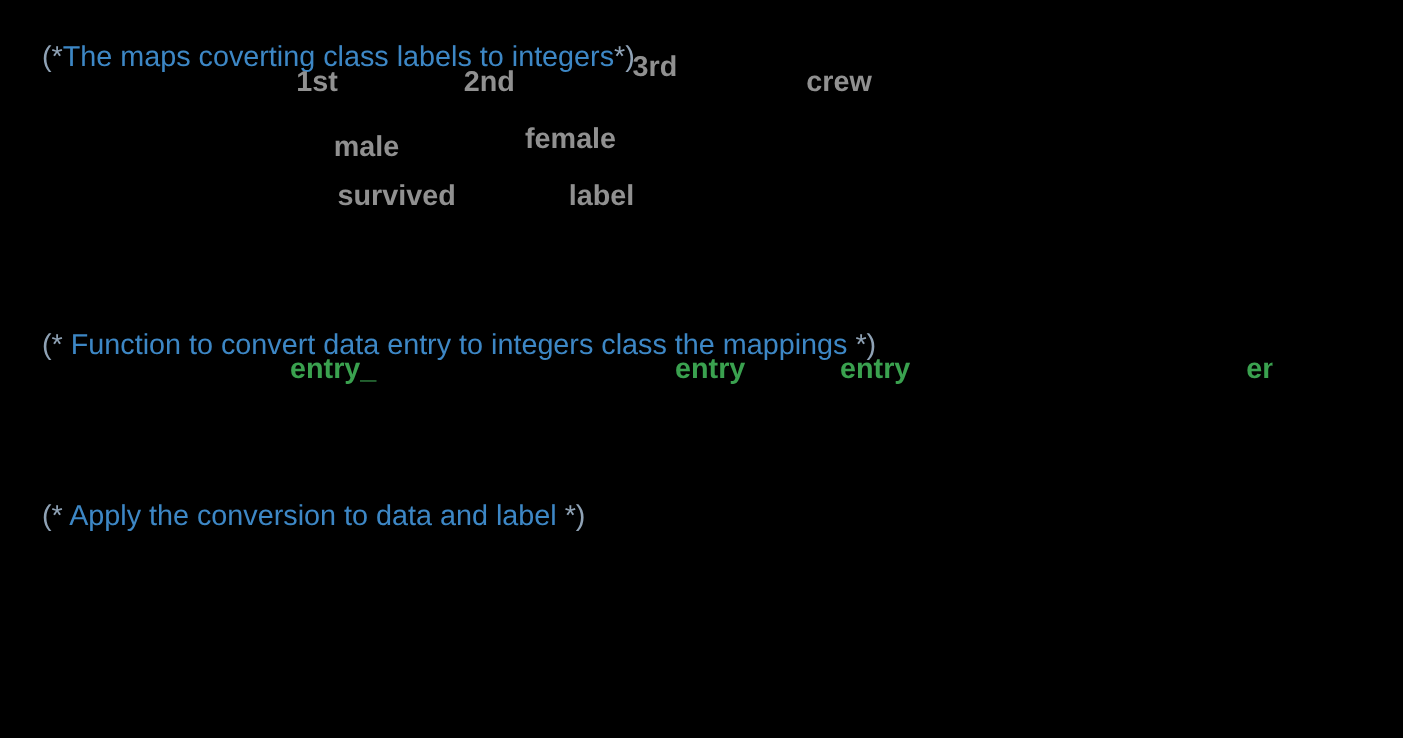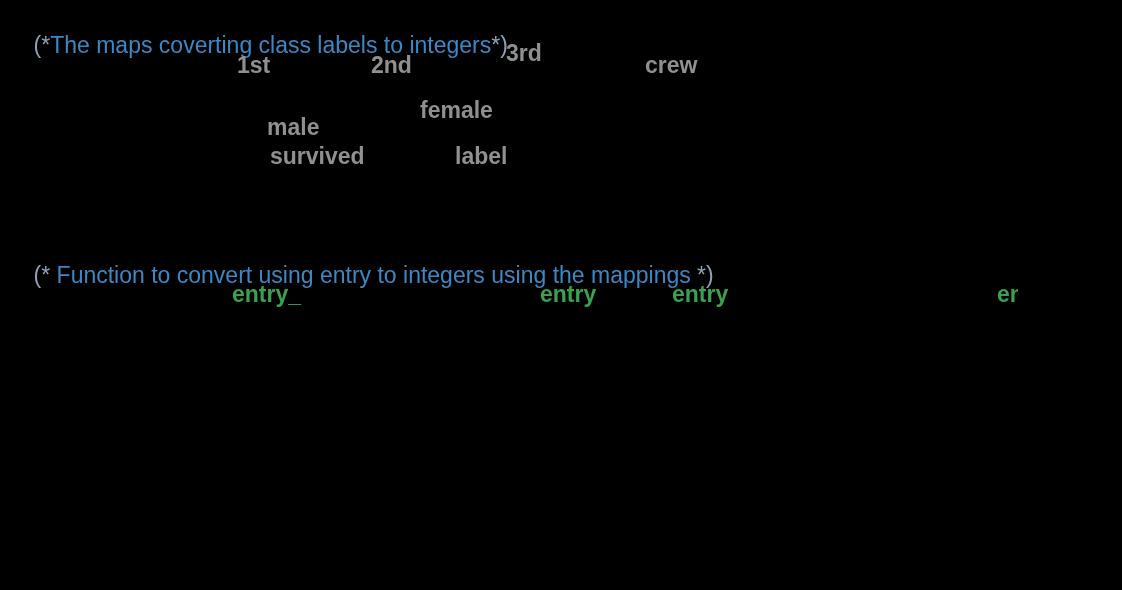--- a/index.html
+++ b/index.html
@@ -45,29 +45,32 @@
 
   <div class="tok comment" style="left:8px; top:6px;">
     <span class="delim">(*</span><span>The maps coverting class labels to integers</span><span class="delim">*)</span>
   </div>
 
   <span class="tok string" style="left:237px; top:52px;">1st</span>
   <span class="tok string" style="left:371px; top:52px;">2nd</span>
   <span class="tok string" style="left:506px; top:40px;">3rd</span>
   <span class="tok string" style="left:645px; top:52px;text-align:right;">crew</span>
 
-  <span class="tok string" style="left:267px; top:114px;">male</span>
+  <span class="tok string" style="left:267px; top:104px;">male</span>
   <span class="tok string" style="left:420px; top:97px;">female</span>
 
   <span class="tok string" style="left:254px; top:143px;margin-left:16px;">survived</span>
   <span class="tok string" style="left:455px; top:143px;">label</span>
 
   <div class="tok comment" style="left:8px; top:236px;">
-    <span class="delim">(*</span><span> Function to convert using entry to integers using the mappings </span><span class="delim">*)</span>
+    <span class="delim">(*</span><span> Function to convert data entry to integers class the mappings </span><span class="delim">*)</span>
   </div>
 
   <span class="tok pattern" style="left:232px; top:281px;">entry_</span>
   <span class="tok pattern" style="left:540px; top:281px;">entry</span>
   <span class="tok pattern" style="left:672px; top:281px;">entry</span>
   <span class="tok pattern" style="left:997px; top:281px;">entry</span>
 
+  <div class="tok comment" style="left:8px; top:373px;">
+    <span class="delim">(*</span><span> Apply the conversion to data and label </span><span class="delim">*)</span>
+  </div>
 
 </div>
 
 </body></html>

